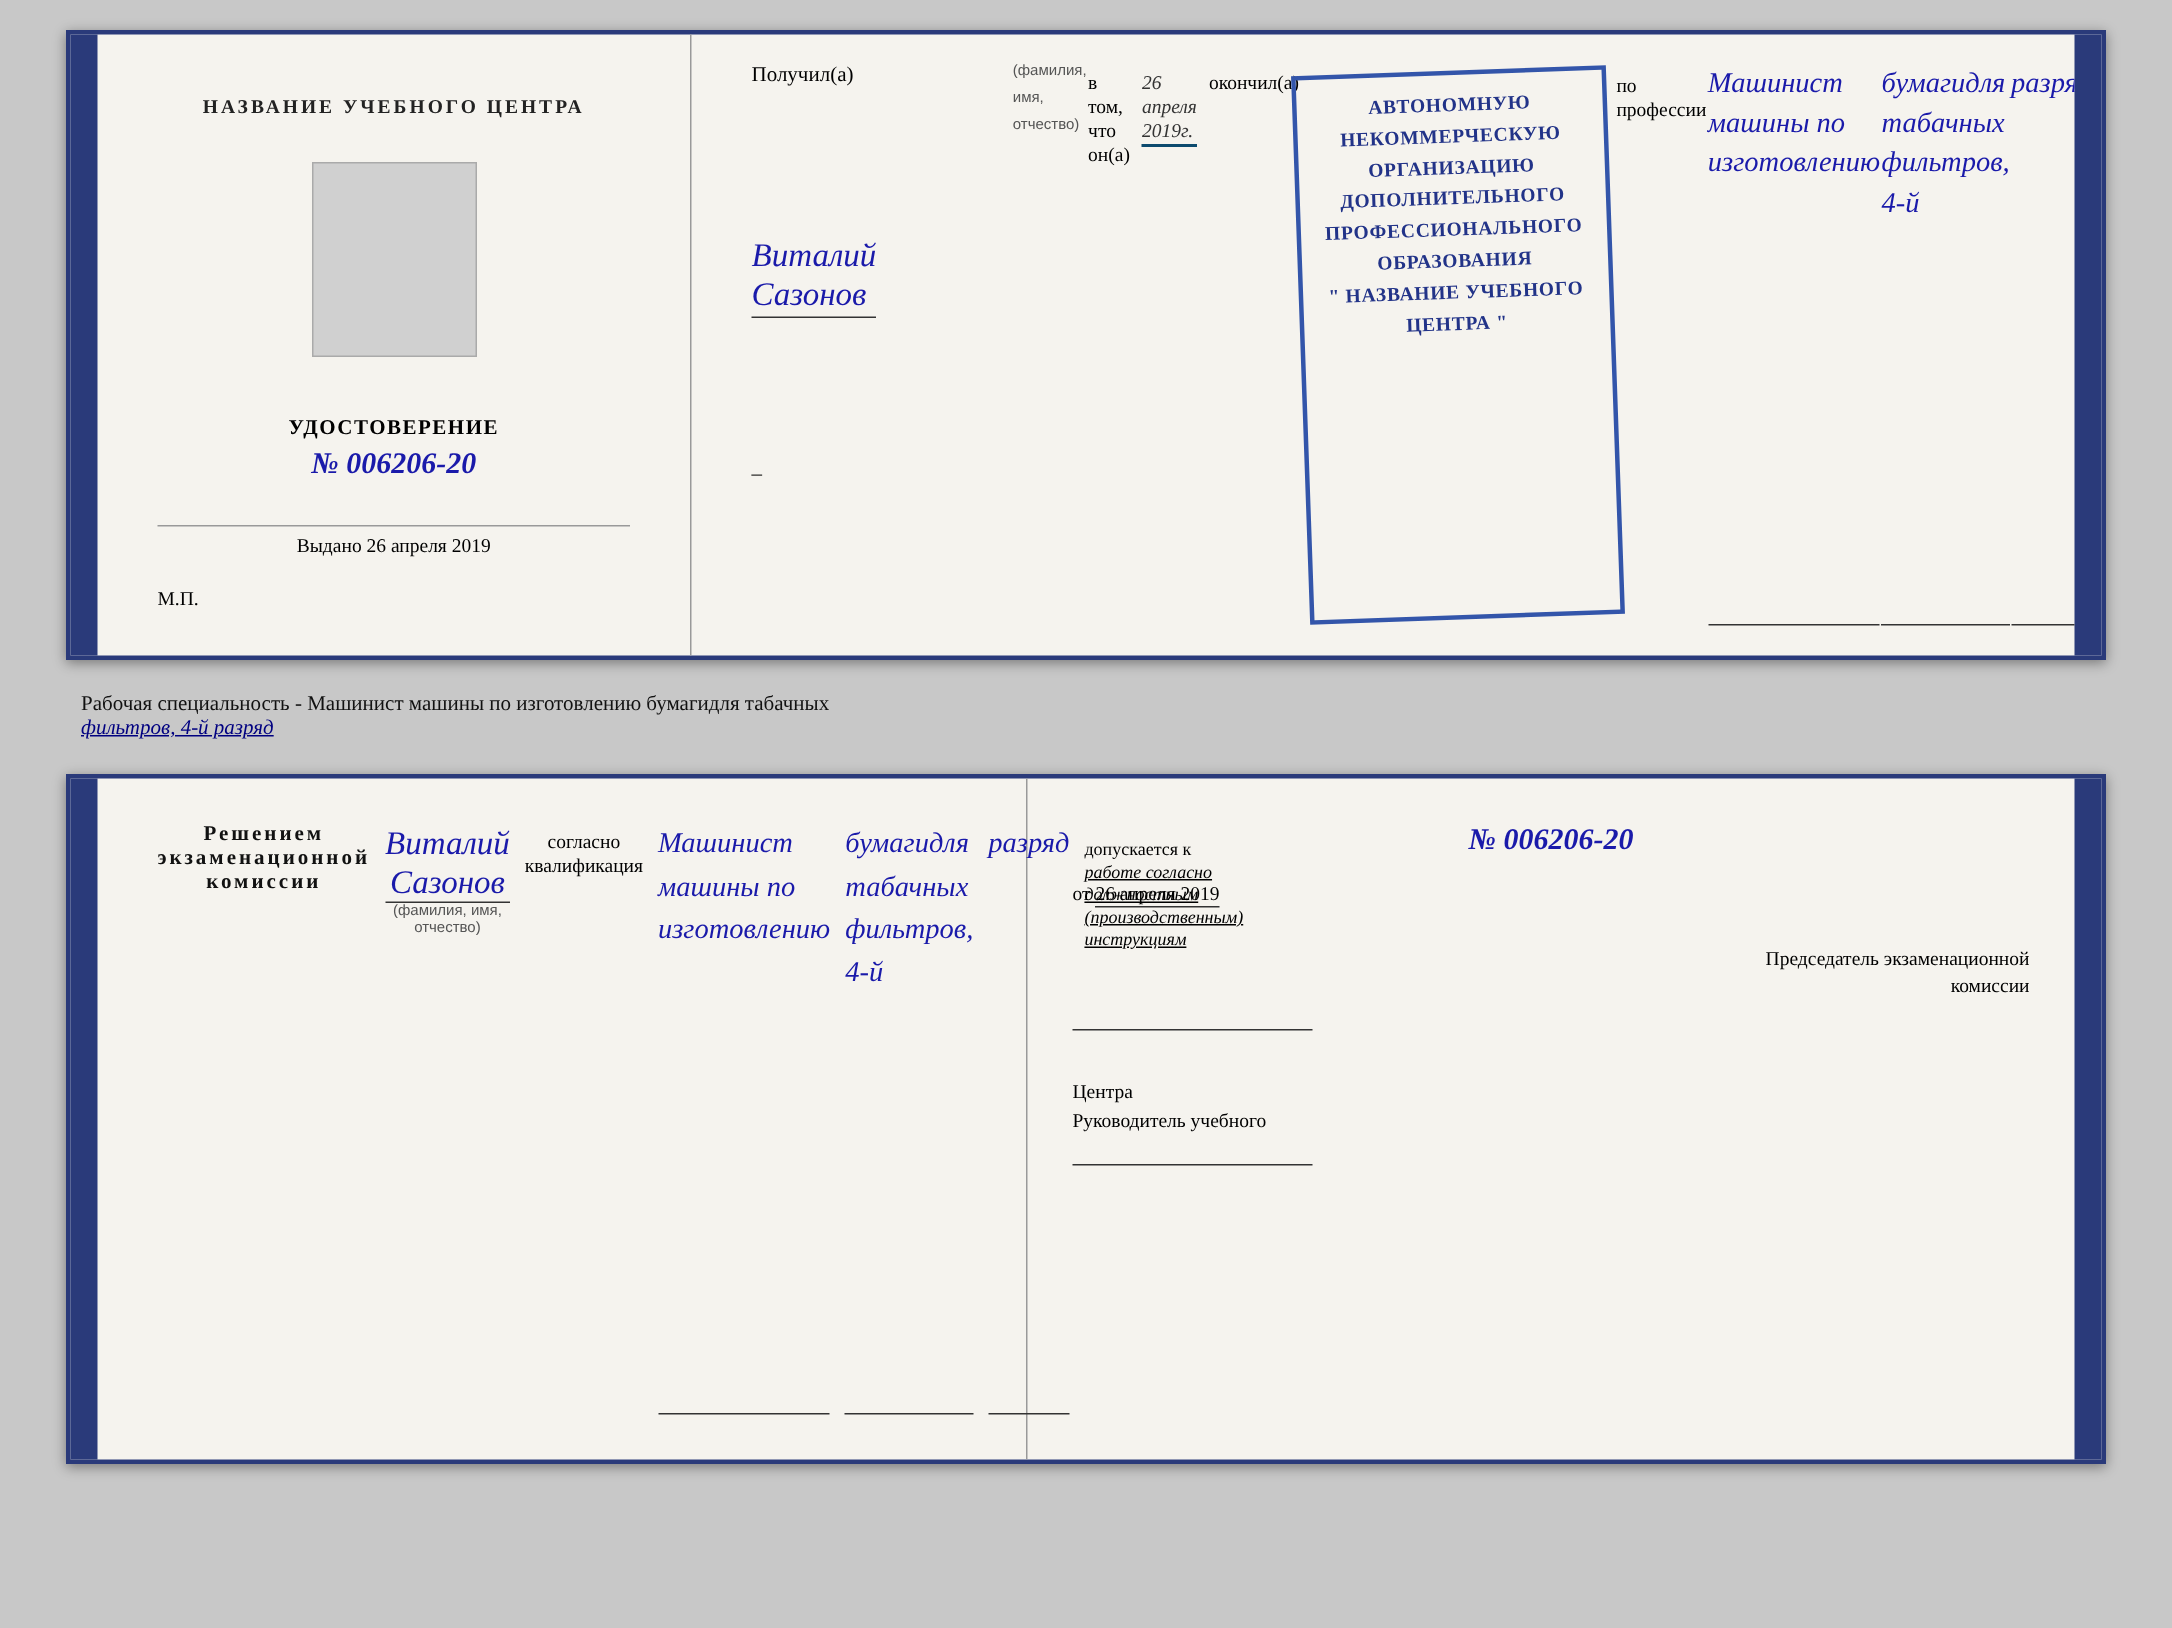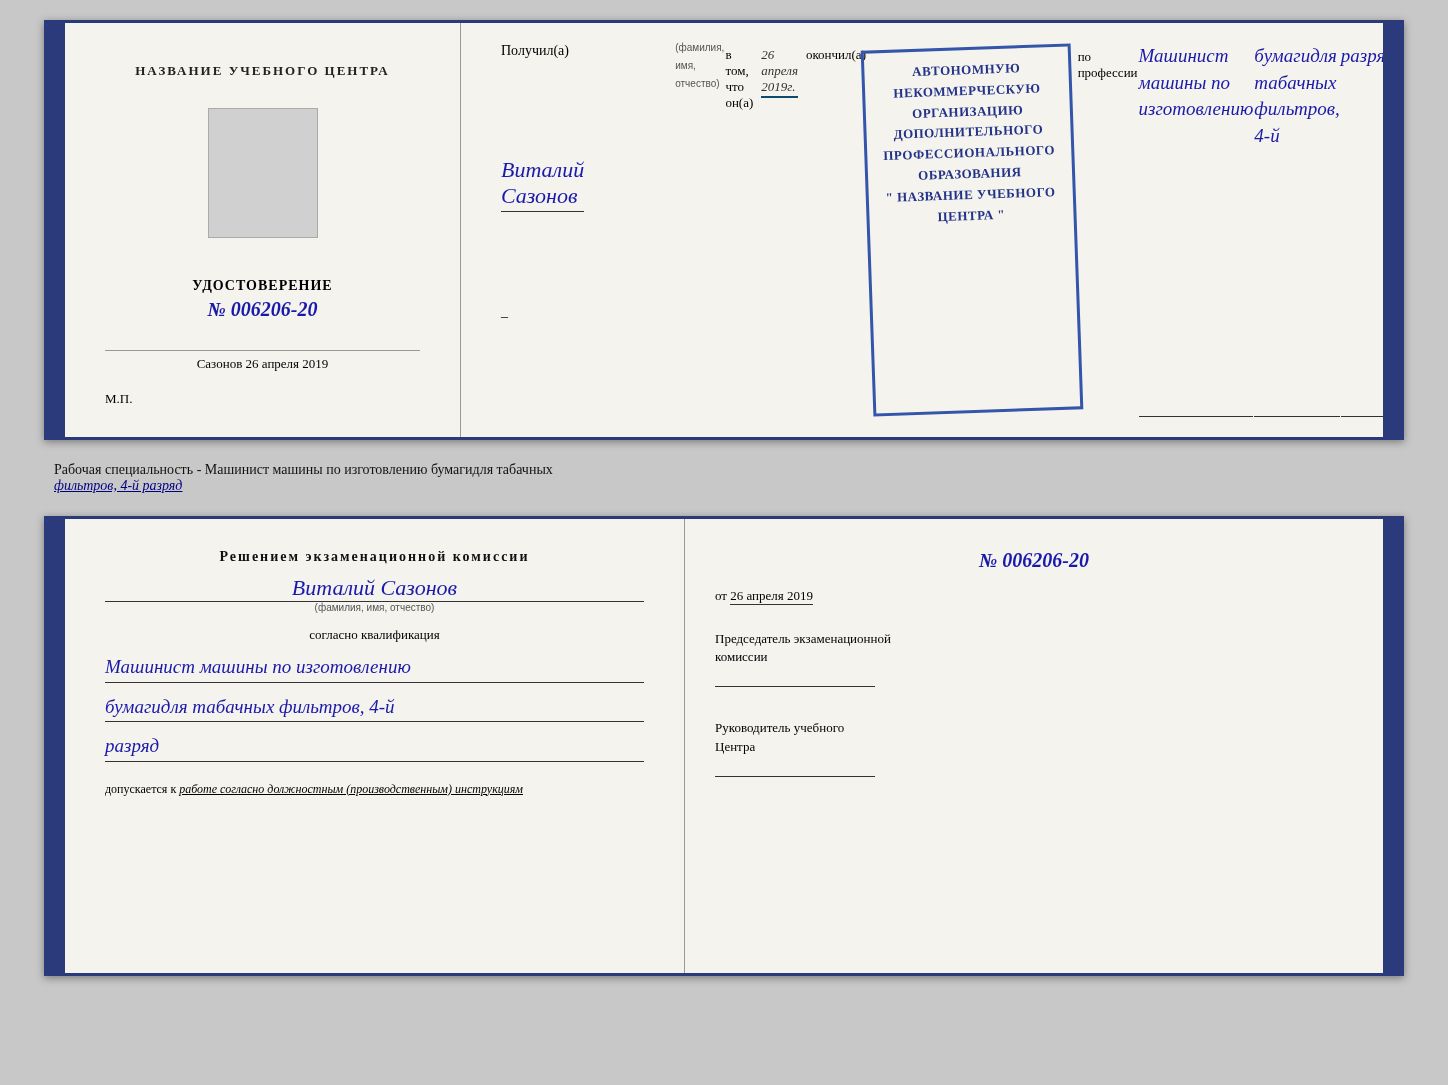--- a/index.html
+++ b/index.html
@@ -216,21 +216,21 @@
       box-shadow: 0 2px 8px rgba(0,0,0,0.4);
       position: relative;
     }
 
     .doc-bottom-left {
       width: 620px;
       flex-shrink: 0;
       border-right: 1px solid #999;
       padding: 30px 40px;
       display: flex;
-      flex-direction: column;
+      flex-direction: row;
       gap: 10px;
     }
 
     .doc-bottom-right {
       flex: 1;
       padding: 30px 30px;
       display: flex;
       flex-direction: column;
       gap: 16px;
     }
@@ -298,20 +298,21 @@
       text-align: center;
       font-weight: bold;
     }
 
     .ot-date {
       font-size: 13px;
     }
 
     .chairman-block {
       margin-top: 10px;
+      text-align: right;
     }
 
     .chairman-title {
       font-size: 13px;
       line-height: 1.4;
     }
 
     .signature-line {
       border-bottom: 1px solid #333;
       width: 160px;
@@ -332,21 +333,21 @@
     <div class="center-label">НАЗВАНИЕ УЧЕБНОГО ЦЕНТРА</div>
 
     <div class="photo-placeholder"></div>
 
     <div class="udostoverenie-block">
       <div class="udostoverenie-title">УДОСТОВЕРЕНИЕ</div>
       <div class="udostoverenie-number">№ 006206-20</div>
     </div>
 
     <div class="vydano-line">
-      <span>Сазонов</span>
+      <span>Выдано</span>
       <span>26 апреля 2019</span>
     </div>
 
     <div class="mp-label">М.П.</div>
   </div>
 
   <div class="doc-right-panel">
 
     <div class="poluchil-line">
       <span style="font-size:14px;">Получил(а)</span>
@@ -417,20 +418,20 @@
       <span style="border-bottom:1px solid #333; padding-bottom:1px;">26 апреля 2019</span>
     </div>
 
     <div class="chairman-block">
       <div class="chairman-title">Председатель экзаменационной</div>
       <div class="chairman-title">комиссии</div>
       <div class="signature-line"></div>
     </div>
 
     <div class="rukov-block">
+      <div class="chairman-title">Центра</div>
       <div class="chairman-title">Руководитель учебного</div>
-      <div class="chairman-title">Центра</div>
       <div class="signature-line"></div>
     </div>
   </div>
 
   <div class="doc-spine-right"></div>
 </div>
 
 </body></html>

